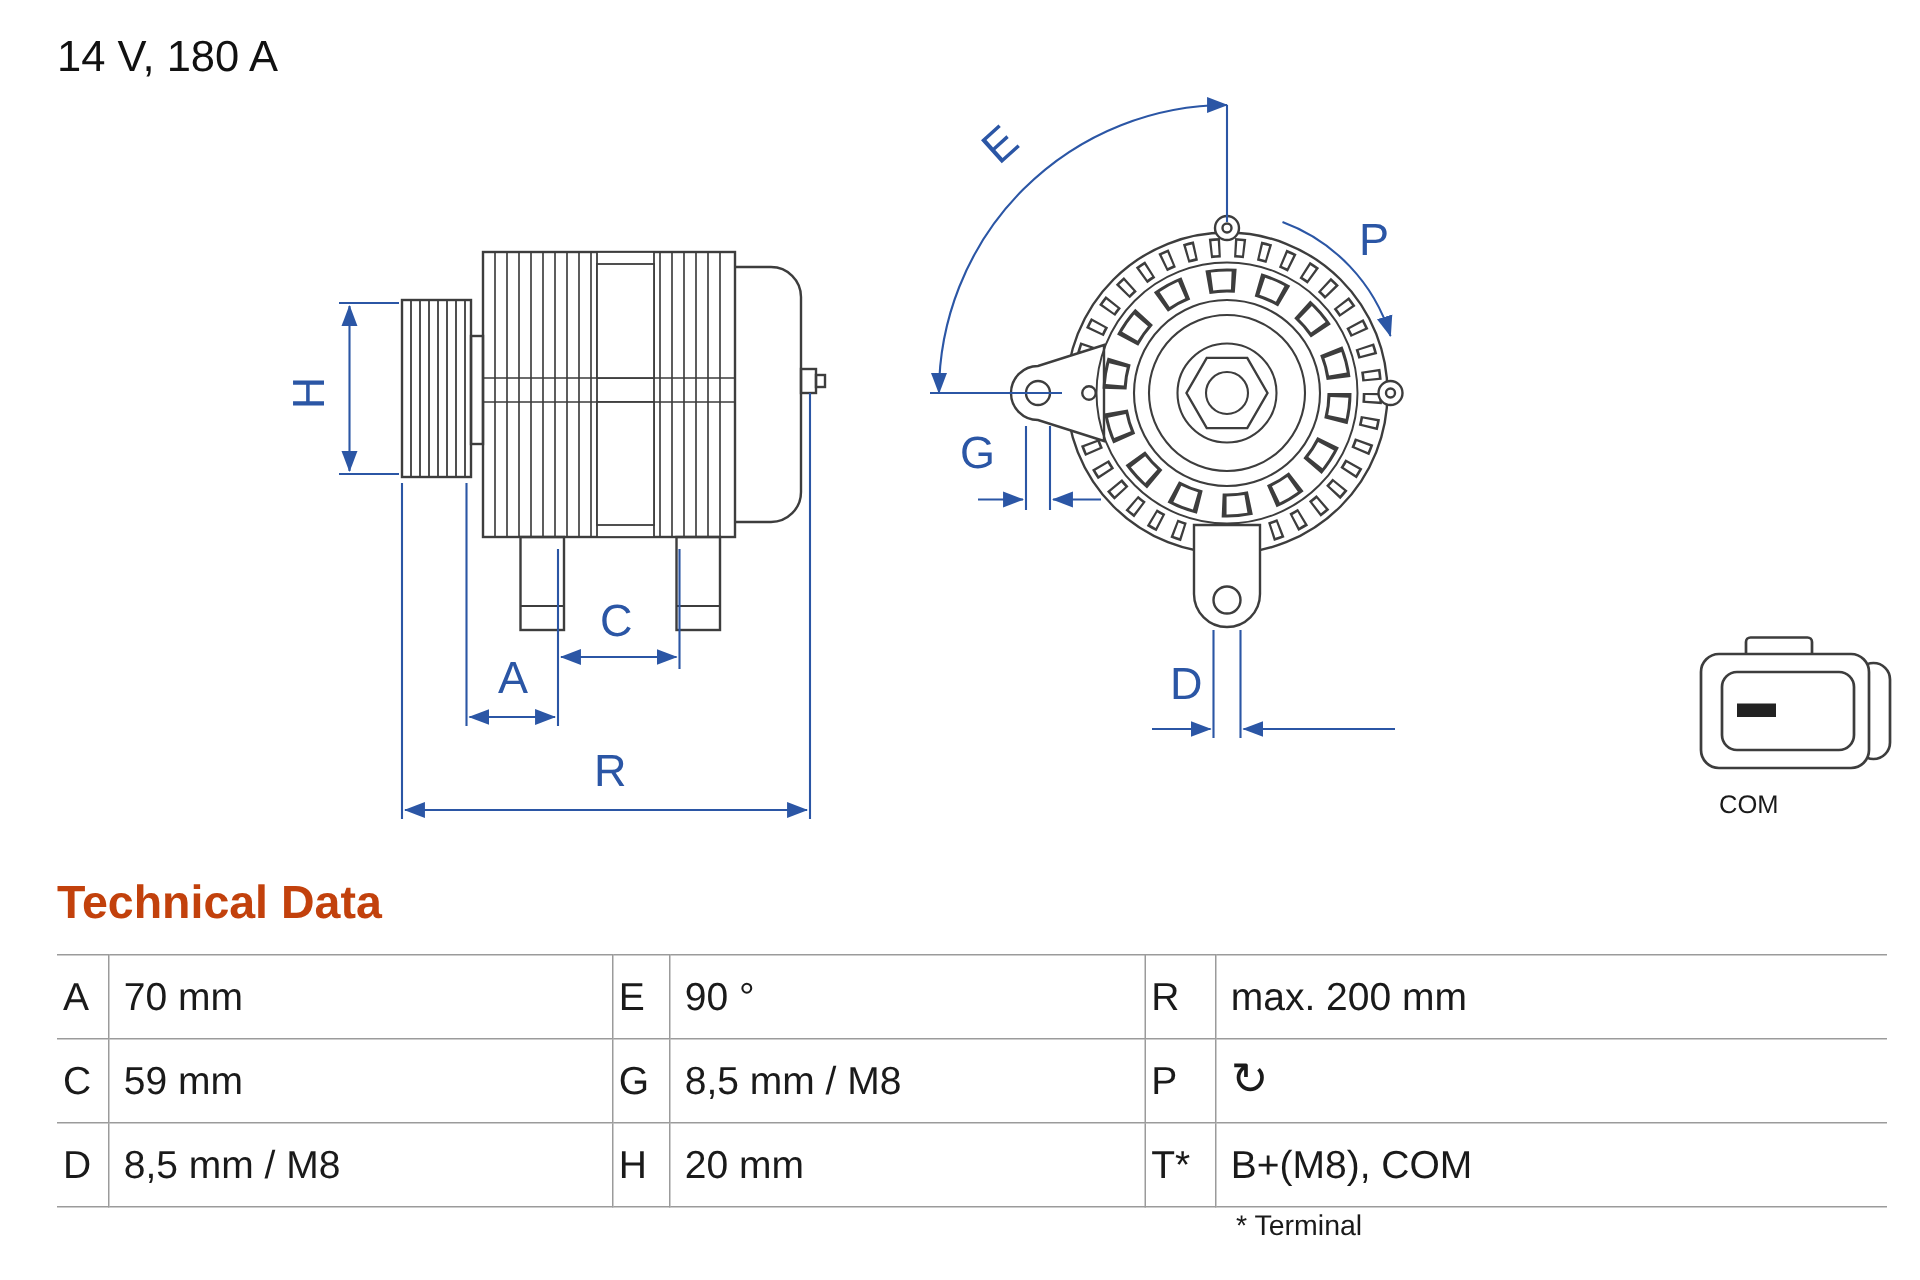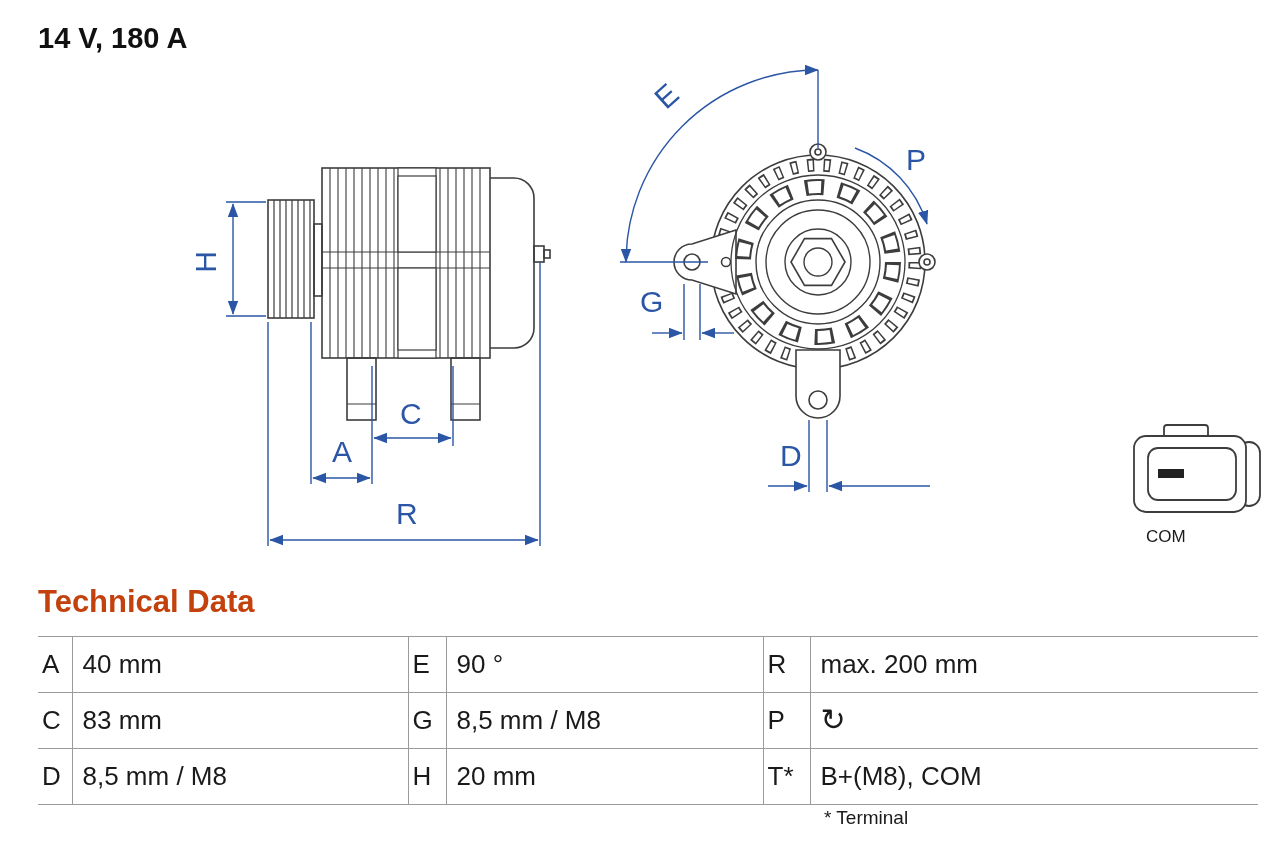--- a/index.html
+++ b/index.html
@@ -4,21 +4,21 @@
 <style>
   html,body{margin:0;padding:0;}
   body{
     width:1280px;height:853px;position:relative;overflow:hidden;
     background:#ffffff;
     font-family:"Liberation Sans", sans-serif;
     color:#1a1a1a;
   }
   .title{
     position:absolute;left:38px;top:22px;
-    font-size:29px;font-weight:700;color:#111;
+    font-size:29px;font-weight:400;color:#111;
   }
   svg.drawing{position:absolute;left:0;top:0;}
   .dim-label{
     font-family:"Liberation Sans", sans-serif;
     font-size:30px;fill:#2b56a5;
   }
   .heading{
     position:absolute;left:38px;top:584px;
     font-size:31px;font-weight:700;color:#c2410c;
   }
@@ -166,29 +166,29 @@
     <col style="width:34px">
       <col style="width:336px">
     <col style="width:38px">
       <col style="width:317px">
     <col style="width:47px">
       <col>
   </colgroup>
   <tbody>
     <tr>
       <td class="k">A</td>
-      <td>40 mm</td>
+      <td>70 mm</td>
       <td class="k">E</td>
       <td>90 °</td>
       <td class="k">R</td>
       <td>max. 200 mm</td>
     </tr>
     <tr>
       <td class="k">C</td>
-      <td>83 mm</td>
+      <td>59 mm</td>
       <td class="k">G</td>
       <td>8,5 mm / M8</td>
       <td class="k">P</td>
       <td>
         <span class="rot-icon">↻</span>
       </td>
     </tr>
     <tr>
       <td class="k">D</td>
       <td>8,5 mm / M8</td>

